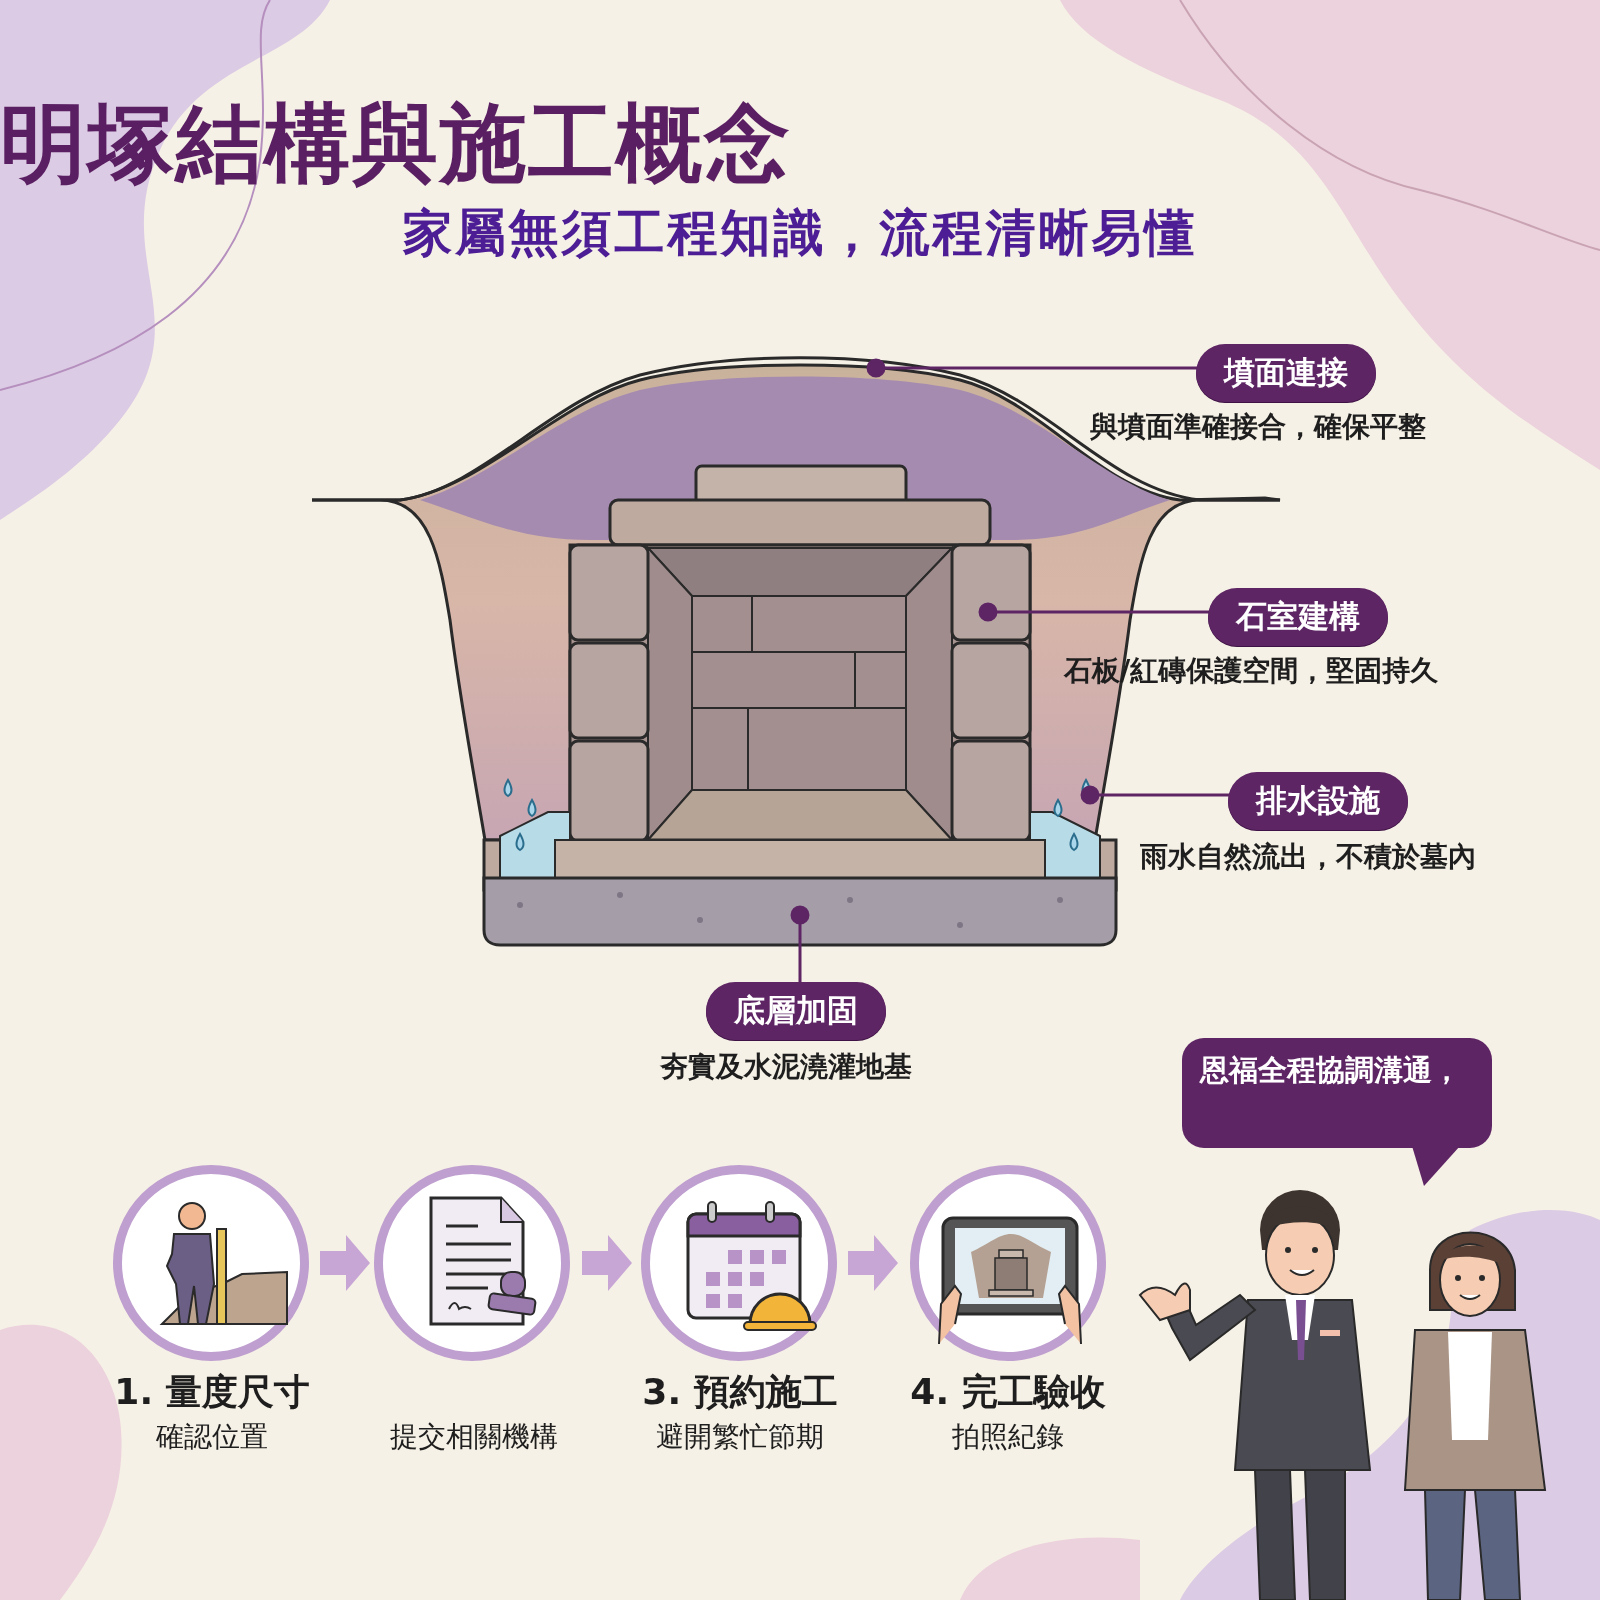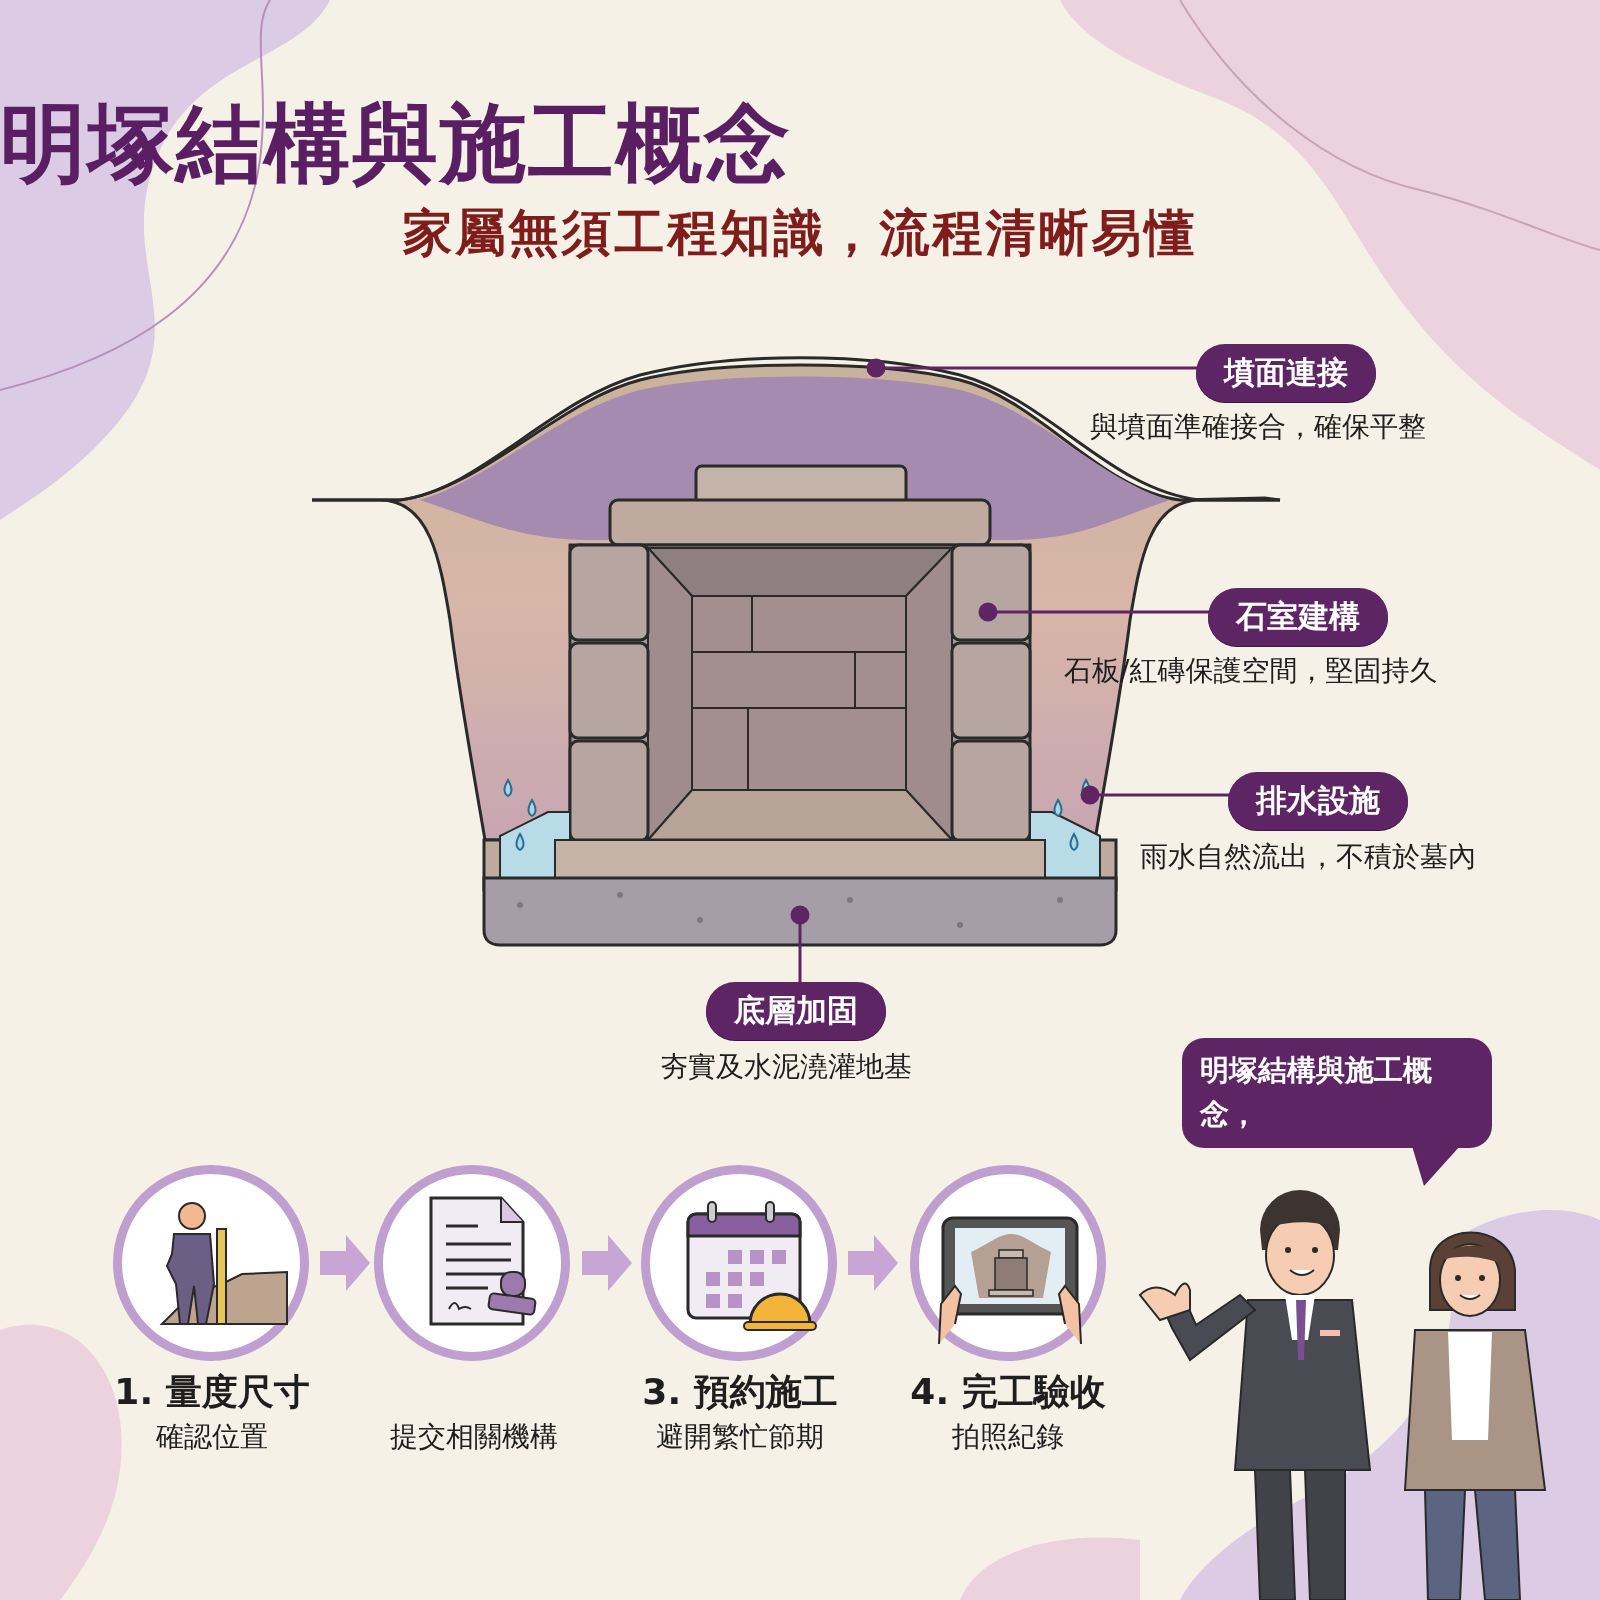--- a/index.html
+++ b/index.html
@@ -1,22 +1,22 @@
 <!DOCTYPE html>
 <html><head>
 <meta charset="utf-8">
 <style>
   html,body{margin:0;padding:0;}
   body{width:1600px;height:1600px;position:relative;overflow:hidden;background:#f6f1e6;font-family:"DejaVu Sans","Liberation Sans",sans-serif;}
   .bg{position:absolute;left:0;top:0;width:1600px;height:1600px;}
   .title{position:absolute;left:0;width:1600px;text-align:left;top:86px;font-size:86px;font-weight:bold;color:#5a1f62;letter-spacing:2px;}
-  .subtitle{position:absolute;left:0;width:1600px;text-align:center;top:200px;font-size:50px;font-weight:bold;color:#7f1d1d;letter-spacing:3px;}
+  .subtitle{position:absolute;left:0;width:1600px;text-align:center;top:200px;font-size:50px;font-weight:bold;color:#4c1d95;letter-spacing:3px;}
   .diagram{position:absolute;left:0;top:0;width:1600px;height:1100px;}
   .pill{position:absolute;background:#5e2565;color:#fff;font-weight:bold;font-size:31px;border-radius:30px;padding:8px 28px;white-space:nowrap;box-shadow:0 1px 0 #3e1244;}
-  .desc{position:absolute;font-size:28px;color:#1e1e1e;white-space:nowrap;}
+  .desc{position:absolute;font-size:28px;color:#1e1e1e;white-space:nowrap;font-weight:bold;}
   .bubble{position:absolute;left:1182px;top:1038px;width:310px;height:110px;background:#5e2565;border-radius:22px;color:#fff;font-weight:bold;font-size:29px;line-height:44px;padding:10px 18px;box-sizing:border-box;}
   .bubble .tail{position:absolute;left:230px;bottom:-38px;width:0;height:0;border-left:12px solid transparent;border-right:36px solid transparent;border-top:40px solid #5e2565;}
   .steps{position:absolute;left:0;top:0;width:1404px;height:1600px;}
   .step-circle{position:absolute;width:196px;height:196px;border-radius:50%;background:#fff;border:9px solid #bf9fcf;box-sizing:border-box;}
   .arrow{position:absolute;width:50px;height:56px;}
   .step-title{position:absolute;width:260px;text-align:center;font-size:36px;font-weight:bold;color:#1e1e1e;}
   .step-sub{position:absolute;width:260px;text-align:center;font-size:28px;color:#1e1e1e;}
   .people{position:absolute;left:1130px;top:1160px;width:470px;height:440px;}
 </style>
 </head>
@@ -115,21 +115,21 @@
 <div class="pill" style="left:1208px;top:588px;">石室建構</div>
 <div class="desc" style="left:1064px;top:652px;">石板/紅磚保護空間，堅固持久</div>
 
 <div class="pill" style="left:1228px;top:772px;">排水設施</div>
 <div class="desc" style="left:1140px;top:838px;">雨水自然流出，不積於墓內</div>
 
 <div class="pill" style="left:706px;top:982px;">底層加固</div>
 <div class="desc" style="left:660px;top:1048px;">夯實及水泥澆灌地基</div>
 
 <div class="bubble">
-  <div>明塚結構與施工概念，</div>
+  <div>恩福全程協調溝通，</div>
   <div class="tail"></div>
 </div>
 
 <div class="steps">
 
   <div class="step-circle" style="left:113px;top:1165px;">
     <svg width="178" height="178" viewBox="0 0 178 178">
       <path d="M40 150 L70 120 L100 110 L120 100 L165 98 L165 150 Z" fill="#bca48f" stroke="#2a2a2a" stroke-width="2"></path>
       <circle cx="70" cy="42" r="13" fill="#f2b891" stroke="#2a2a2a" stroke-width="2"></circle>
       <path d="M52 60 L88 60 L92 110 L84 150 L76 150 L72 112 L66 150 L58 150 L54 110 L45 92 L50 80 Z" fill="#6b5f86" stroke="#2a2a2a" stroke-width="2"></path>

